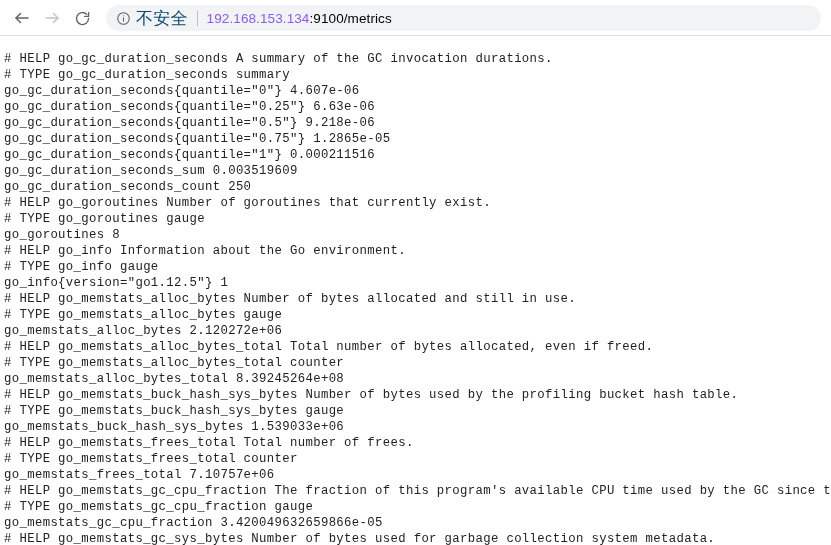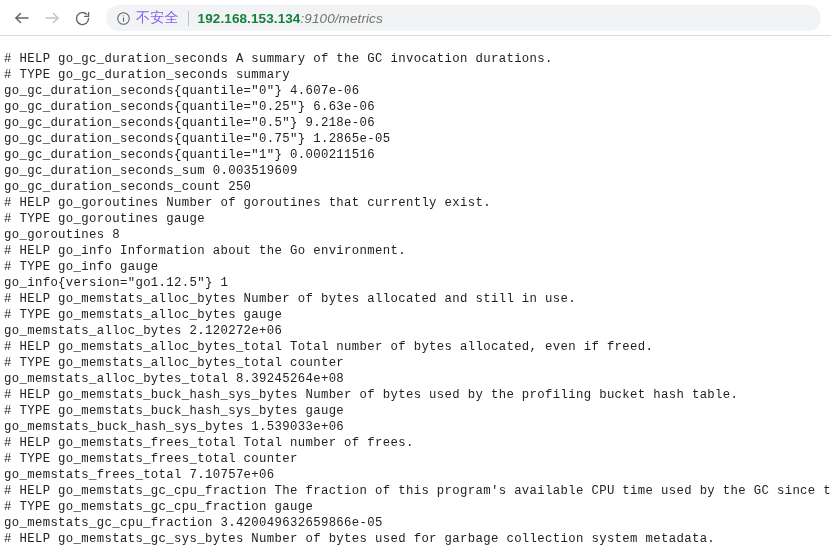--- a/index.html
+++ b/index.html
@@ -62,41 +62,41 @@
   .info-icon {
     flex: 0 0 auto;
     width: 16px;
     height: 16px;
     display: flex;
     align-items: center;
     justify-content: center;
     margin-right: 5px;
   }
   .security-label {
-    font-size: 14px;
-    color: #8b5cf6;
+    font-size: 17px;
+    color: #0c4a6e;
     white-space: nowrap;
     letter-spacing: 0.2px;
   }
   .security-sep {
     width: 1px;
     height: 15px;
     background: #bdc1c6;
     margin: 0 9px 0 9px;
     flex: 0 0 auto;
   }
   .url-text {
     font-size: 13.5px;
     white-space: nowrap;
     overflow: hidden;
     text-overflow: clip;
     letter-spacing: 0.1px;
   }
-  .url-host { color: #15803d; font-weight: bold; }
-  .url-rest { color: #737373; font-style: italic; }
+  .url-host { color: #8b5cf6; }
+  .url-rest { color: #000000; }
 
   
   .page-content {
     position: relative;
     height: 509px;
     overflow: hidden;
     background: #ffffff;
     padding: 7px 0 0 4px;
     box-sizing: border-box;
     margin-top: 8px;

